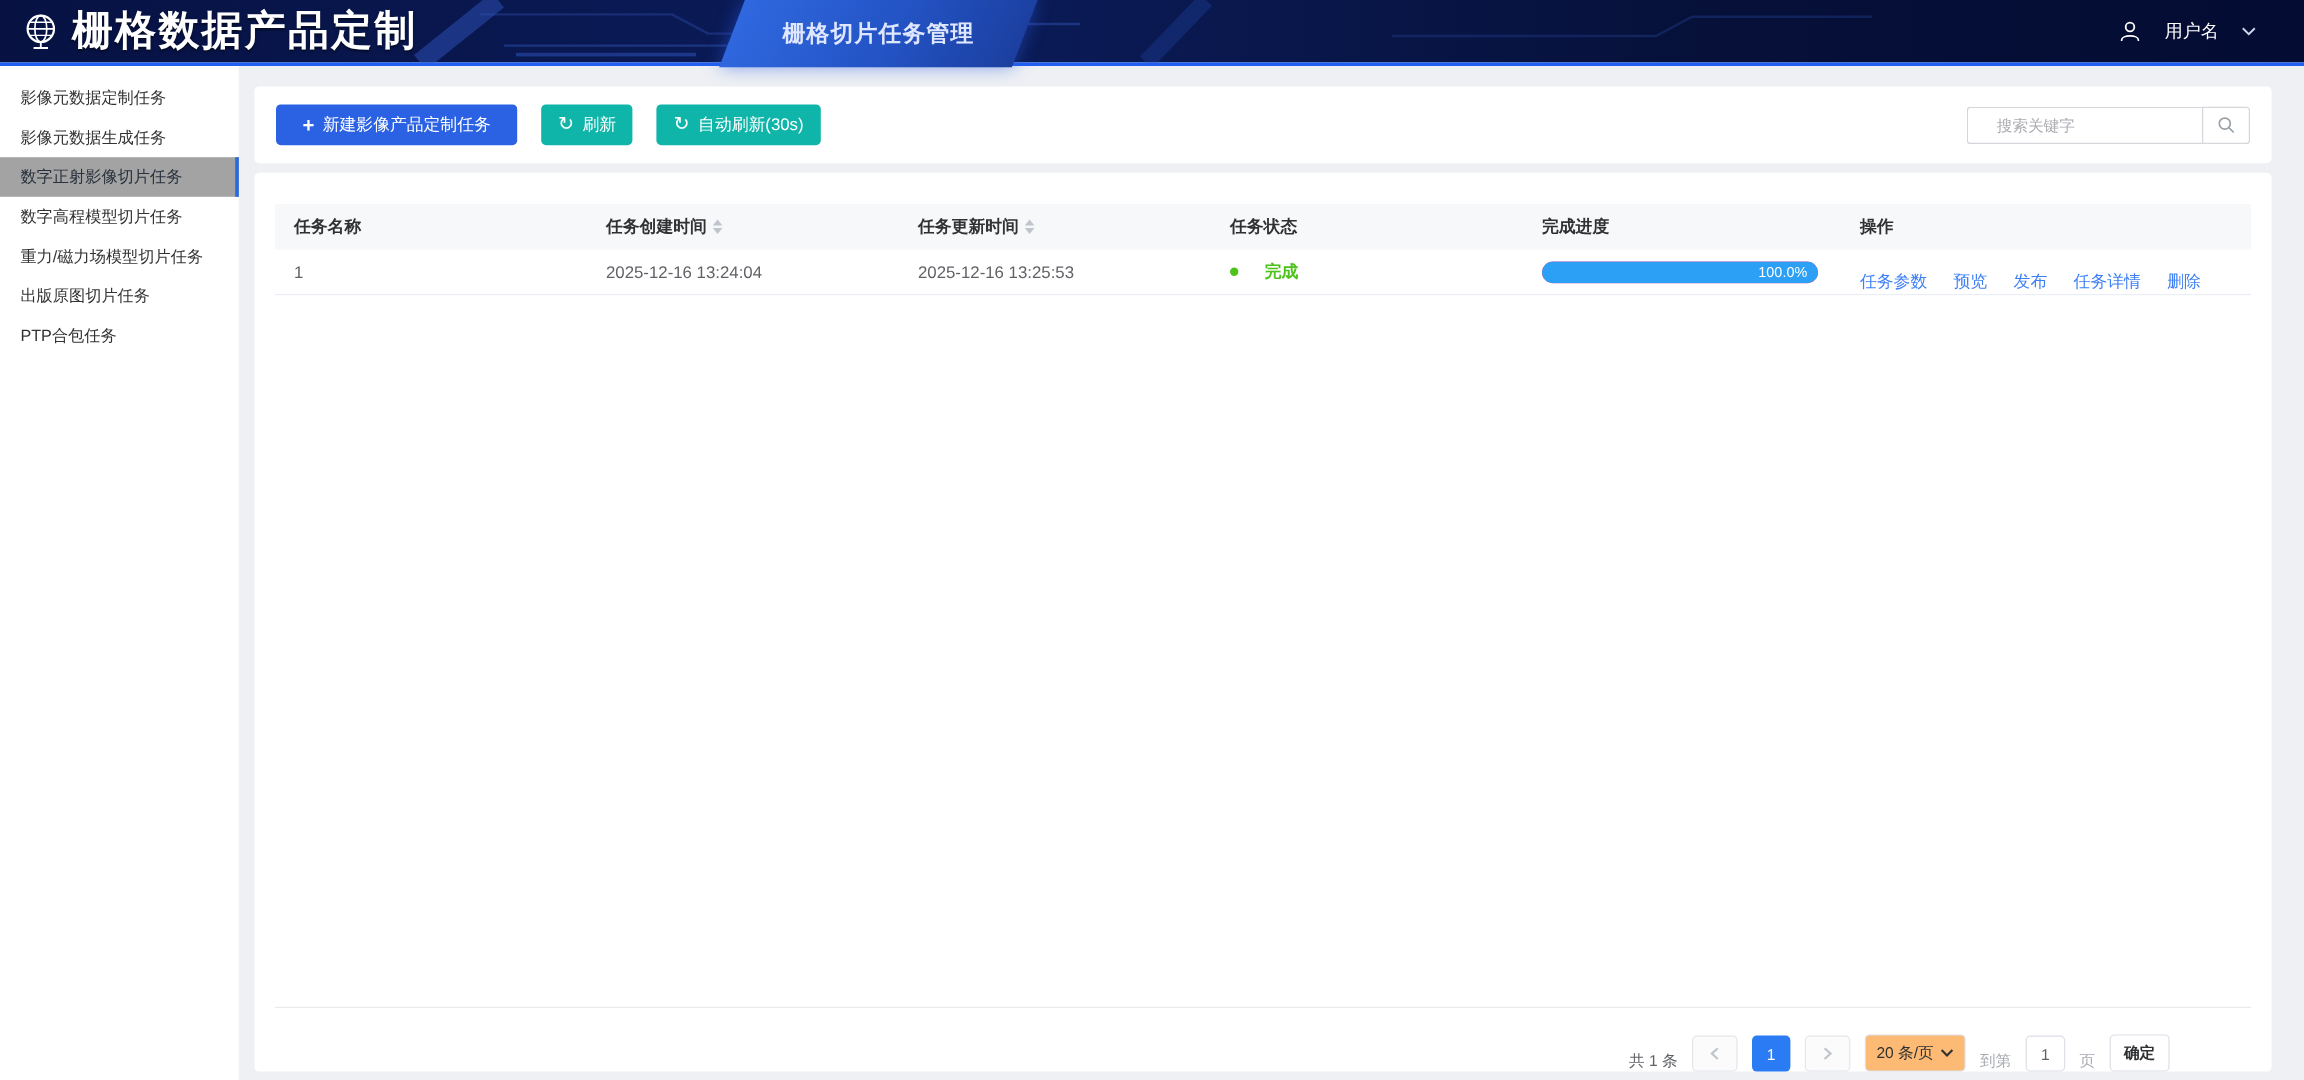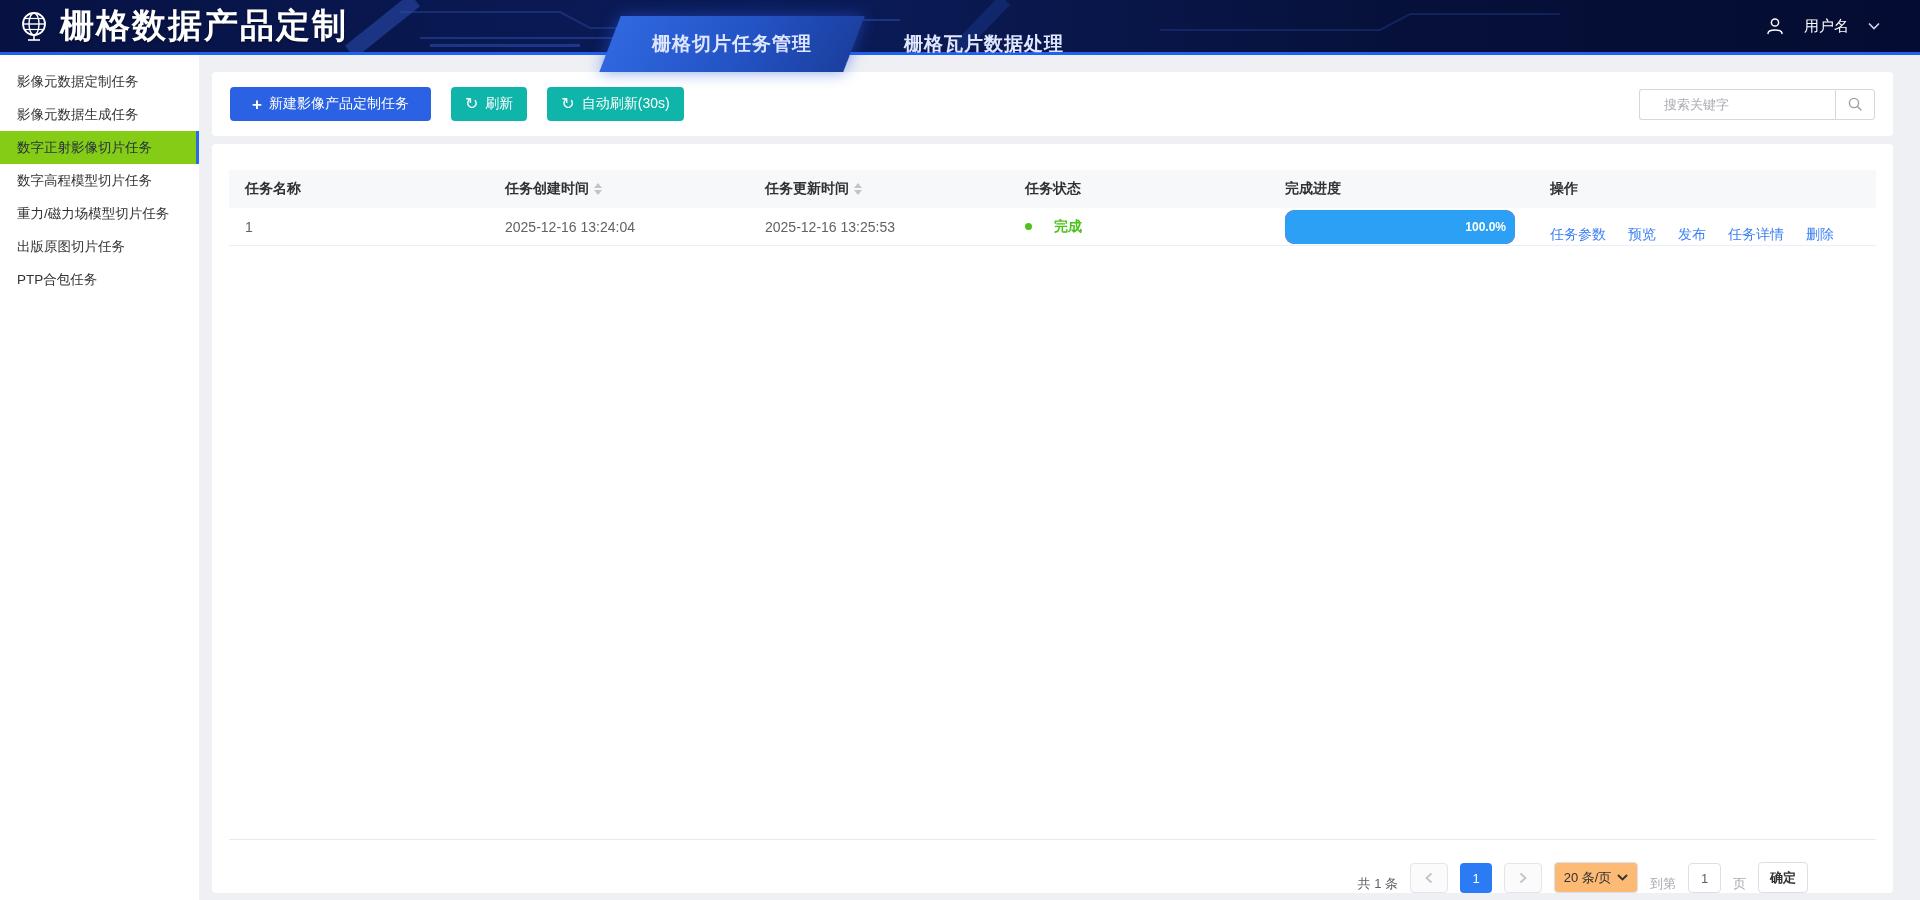--- a/index.html
+++ b/index.html
@@ -7,36 +7,36 @@
     font-family:"Liberation Sans","DejaVu Sans",sans-serif; background:#eef0f4; }
 
   
   .header { position:absolute; top:0; left:0; width:1920px; height:55px;
     background:linear-gradient(90deg,#071243 0%,#0b1c5a 40%,#061038 75%,#040c33 100%);
     border-bottom:3px solid #2160f0; z-index:10; }
   .header-deco { position:absolute; top:0; left:0; width:1920px; height:52px; pointer-events:none; }
   .brand { position:absolute; left:18px; top:0; height:52px; display:flex; align-items:center; gap:10px; }
   .brand-title { color:#ffffff; font-size:34px; font-weight:bold; letter-spacing:2px;
     text-shadow:0 1px 2px rgba(0,0,0,.5); }
-  .nav { position:absolute; left:600px; top:16px; height:56px; display:flex; align-items:stretch; }
+  .nav { position:absolute; left:600px; top:0; height:56px; display:flex; align-items:stretch; }
   .nav-tab { position:relative; display:flex; align-items:center; justify-content:center;
     padding:0 40px; color:#dfe6ff; font-size:19px; font-weight:bold; cursor:pointer; letter-spacing:1px; }
   .nav-tab.active { padding:0 52px; }
   .nav-tab.active .tab-bg { position:absolute; top:0; bottom:0; left:10px; right:10px;
     background:linear-gradient(100deg,#3068e0 0%,#2353c4 55%,#1b3f9f 100%);
     transform:skewX(-21deg); box-shadow:0 0 14px rgba(40,90,220,.55); }
   .nav-tab span { position:relative; }
   .user-box { position:absolute; right:40px; top:0; height:52px; display:flex; align-items:center;
     gap:19px; color:#ffffff; font-size:15px; cursor:pointer; }
 
   
   .sidebar { position:absolute; top:55px; left:0; width:199px; bottom:0; background:#ffffff; padding-top:10px; }
   .side-item { height:33px; display:flex; align-items:center; padding-left:17px;
     font-size:13.5px; color:#333333; cursor:pointer; border-right:3px solid transparent; }
-  .side-item.active { background:#84cc16; border-right-color:#2a6ae0; color:#28313d; }
+  .side-item.active { background:#a3a3a3; border-right-color:#2a6ae0; color:#28313d; }
 
   
   .main { position:absolute; top:55px; left:199px; right:0; bottom:0;
     padding:17px 27px 7px 13px; display:flex; flex-direction:column; }
   .card { background:#ffffff; border-radius:4px; }
   .toolbar-card { height:64px; display:flex; align-items:center; padding:0 18px; margin-bottom:8px; }
   .btn { display:inline-flex; align-items:center; justify-content:center; gap:7px;
     height:34px; border:none; border-radius:4px; color:#ffffff; font-size:14px;
     cursor:pointer; font-family:inherit; }
   .btn-primary { background:#2b62e4; padding:0 22px; }
@@ -57,21 +57,21 @@
   .tbl-header { background:#f7f8fa; height:38px; font-weight:bold; font-size:14px; color:#303133; }
   .tbl-header .cell { display:flex; align-items:center; gap:5px; }
   .cell { padding-left:16px; }
   .tbl-row { height:38px; border-bottom:1px solid #ebeef5; font-size:14px; color:#606266; }
   .sort-caret { display:flex; flex-direction:column; gap:2px; cursor:pointer; }
   .sort-caret i { width:0; height:0; border-left:4px solid transparent; border-right:4px solid transparent; }
   .sort-caret .up { border-bottom:5px solid #c0c4cc; }
   .sort-caret .dn { border-top:5px solid #c0c4cc; }
   .status { display:flex; align-items:center; gap:22px; color:#4cc21a; font-weight:bold; }
   .status-dot { width:7px; height:7px; border-radius:50%; background:#4cc21a; }
-  .progress-track { width:230px; height:34px; border-radius:9px; background:#ec4899; overflow:hidden;font-weight:bold; }
+  .progress-track { width:230px; height:18px; border-radius:9px; background:#ec4899; overflow:hidden; }
   .progress-fill { height:100%; border-radius:9px; background:#2ba0f5; display:flex;
     align-items:center; justify-content:flex-end; padding-right:9px;
     color:#ffffff; font-size:12px; }
   .actions { display:flex; gap:22px; }
   .actions a { color:#3d7ff5; text-decoration:none; font-size:14px; cursor:pointer; white-space:nowrap;margin-top:16px; }
 
   .tbl-spacer { flex:1; }
   .pager-bar { border-top:1px solid #e8eaee; height:54px; display:flex; align-items:flex-end;
     justify-content:flex-end; gap:12px; padding-right:68px; font-size:13px; color:#606266; }
   .pg-btn { width:38px; height:30px; border:1px solid #e2e5ea; border-radius:4px; background:#fbfbfc;
@@ -110,23 +110,20 @@
       <line x1="16" y1="25" x2="16" y2="30" stroke="#ffffff" stroke-width="1.6"></line>
       <line x1="10" y1="30" x2="22" y2="30" stroke="#ffffff" stroke-width="1.6"></line>
     </svg>
     <div class="brand-title">栅格数据产品定制</div>
   </div>
 
   <div class="nav">
     <div class="nav-tab active">
       <div class="tab-bg"></div>
       <span>栅格切片任务管理</span>
-    </div>
-    <div class="nav-tab">
-      <span>栅格瓦片数据处理</span>
     </div>
   </div>
 
   <div class="user-box">
     <svg width="20" height="20" viewBox="0 0 20 20">
       <circle cx="10" cy="6.5" r="3.6" fill="none" stroke="#ffffff" stroke-width="1.5"></circle>
       <path d="M3,17.5 C3,12.8 17,12.8 17,17.5" fill="none" stroke="#ffffff" stroke-width="1.5" stroke-linecap="round"></path>
     </svg>
     <span>用户名</span>
     <svg width="12" height="8" viewBox="0 0 12 8">

